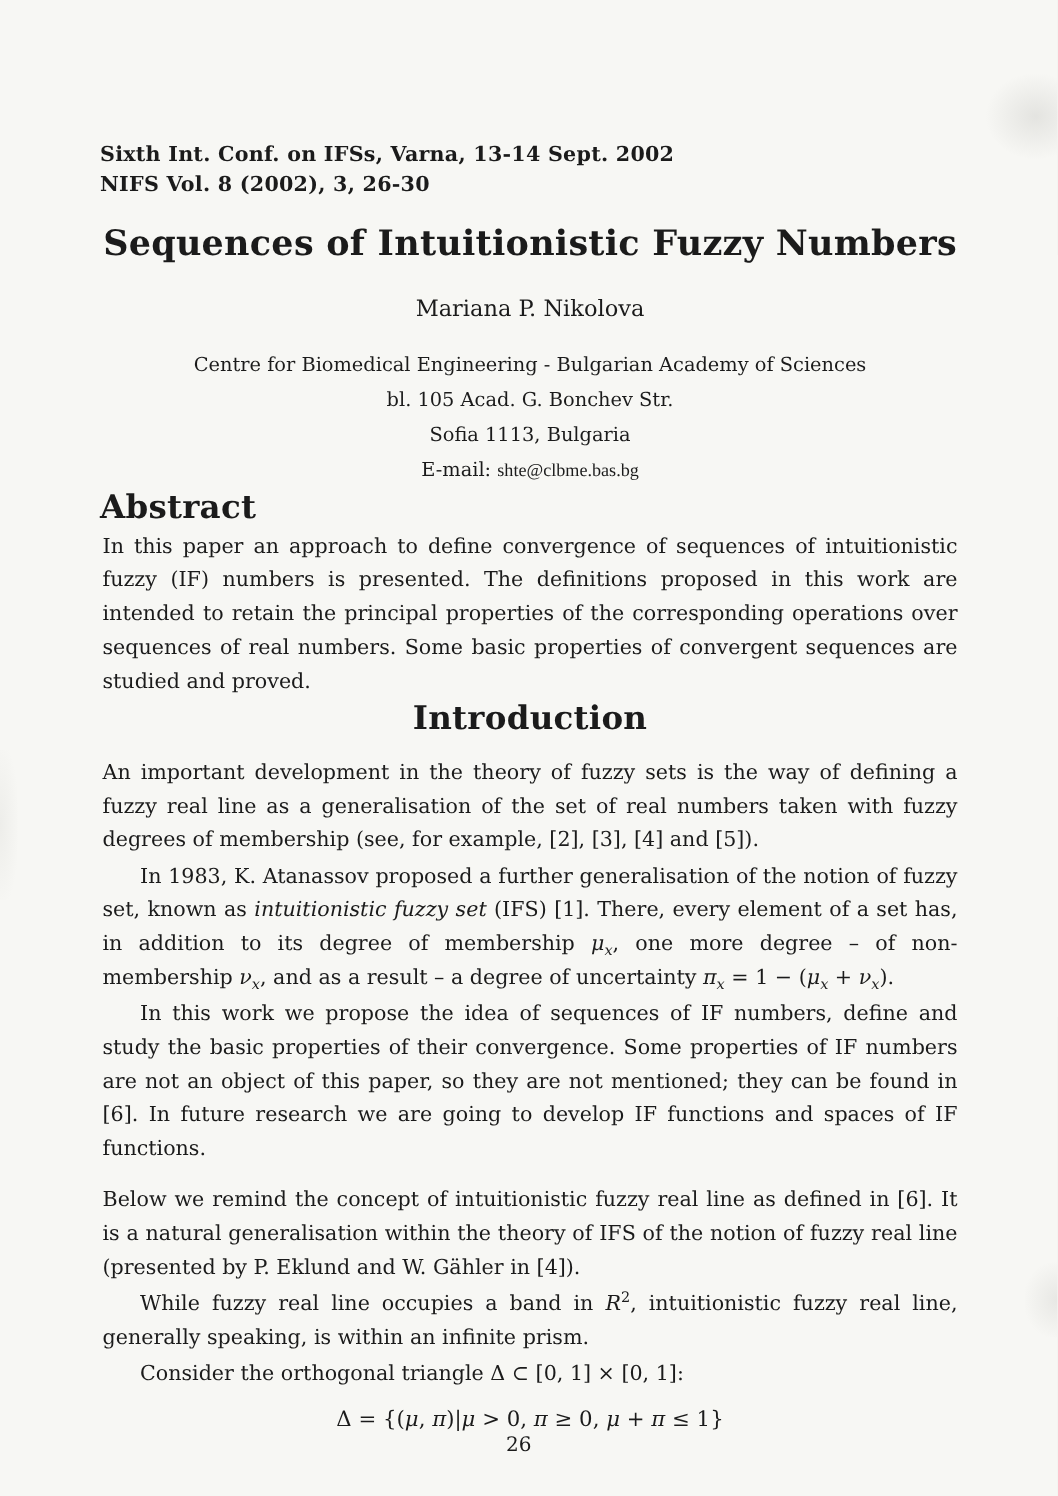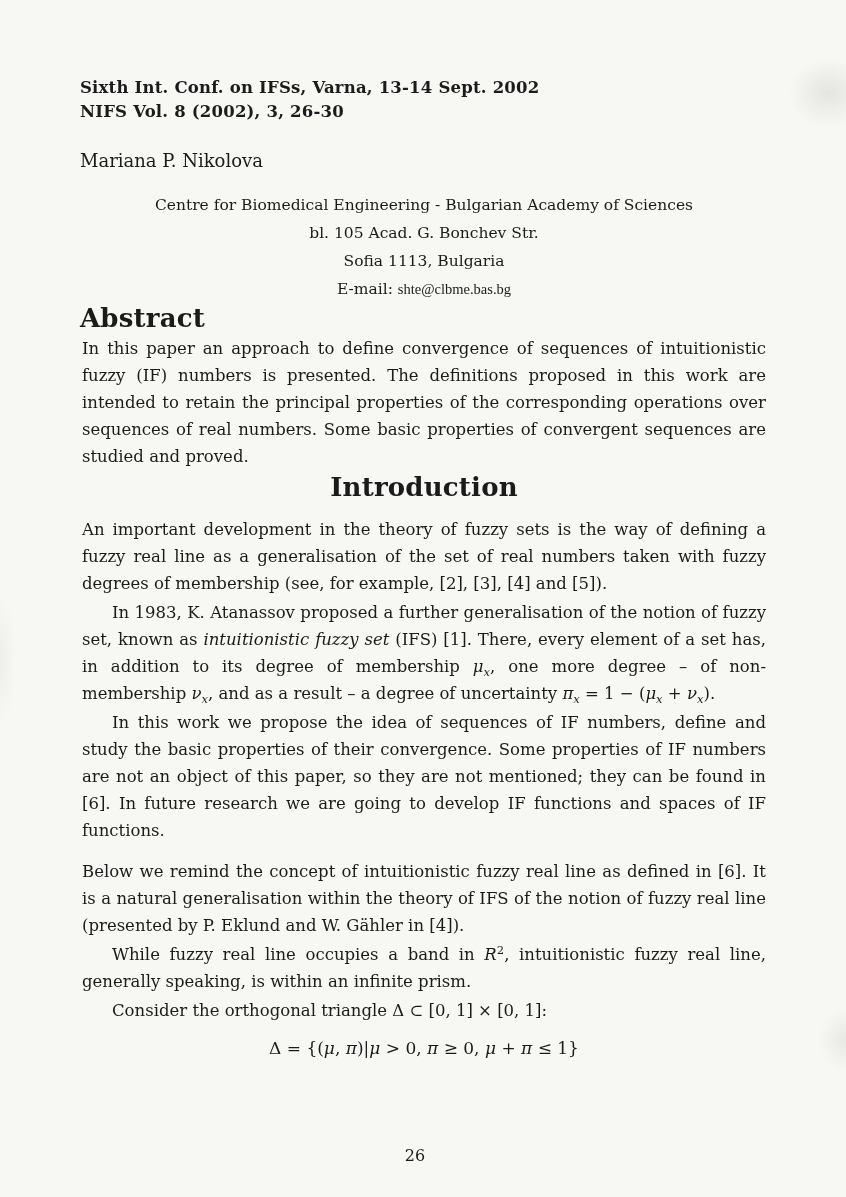--- a/index.html
+++ b/index.html
@@ -7,21 +7,21 @@
     width: 846px; height: 1197px;
     background: #e9e9e7;
     font-family: "DejaVu Serif", "Liberation Serif", serif;
   }
   .page {
     position: relative;
     width: 846px; height: 1197px;
     box-sizing: border-box;
     background: #f7f7f4;
     color: #1b1b1b;
-    padding: 76px 78px 0 80px;
+    padding: 112px 78px 0 80px;
     overflow: hidden;
   }
   
   .artifact { position: absolute; pointer-events: none; }
   .artifact.a1 {
     left: 788px; top: 58px; width: 58px; height: 70px;
     background: radial-gradient(ellipse at 70% 50%, rgba(140,140,135,0.18), rgba(140,140,135,0) 70%);
   }
   .artifact.a2 {
     left: 820px; top: 1010px; width: 26px; height: 60px;
@@ -43,20 +43,21 @@
     margin-top: 18px;
     text-align: center;
     font-weight: bold;
     font-size: 28px;
     white-space: nowrap;
     letter-spacing: 0.2px;
   }
 
   .author {
     margin-top: 26px;
+    text-align: center;
     font-size: 18px;
   }
 
   .affiliation {
     margin-top: 20px;
     text-align: center;
     font-size: 15.5px;
     line-height: 28px;
   }
   .email-line { font-size: 15.5px; }
@@ -107,20 +108,21 @@
 <div class="page">
   <div class="artifact a1"></div>
   <div class="artifact a2"></div>
   <div class="artifact a3"></div>
 
   <div class="conf-header">
     <div>Sixth Int. Conf. on IFSs, Varna, 13-14 Sept. 2002</div>
     <div>NIFS Vol. 8 (2002), 3, 26-30</div>
   </div>
 
+  <div class="title">Sequences of Intuitionistic Fuzzy Numbers</div>
 
   <div class="author">Mariana P. Nikolova</div>
 
   <div class="affiliation">
     <div>Centre for Biomedical Engineering - Bulgarian Academy of Sciences</div>
     <div>bl. 105 Acad. G. Bonchev Str.</div>
     <div>Sofia 1113, Bulgaria</div>
     <div class="email-line"><span>E-mail: </span><span class="email-addr">shte@clbme.bas.bg</span></div>
   </div>
 

